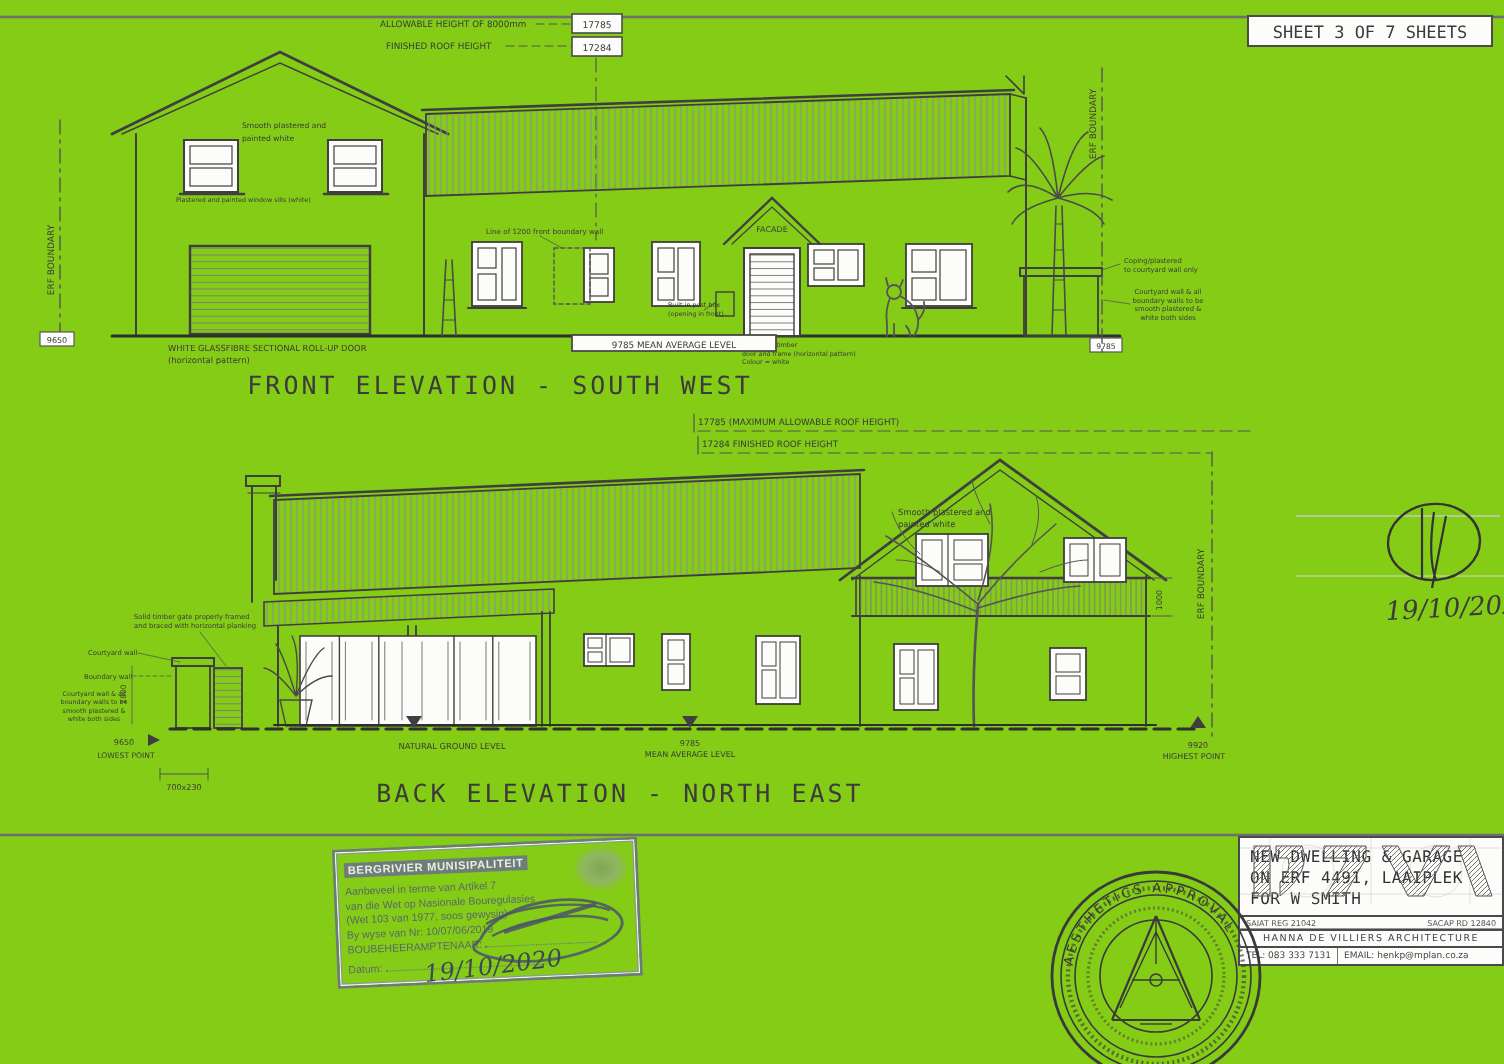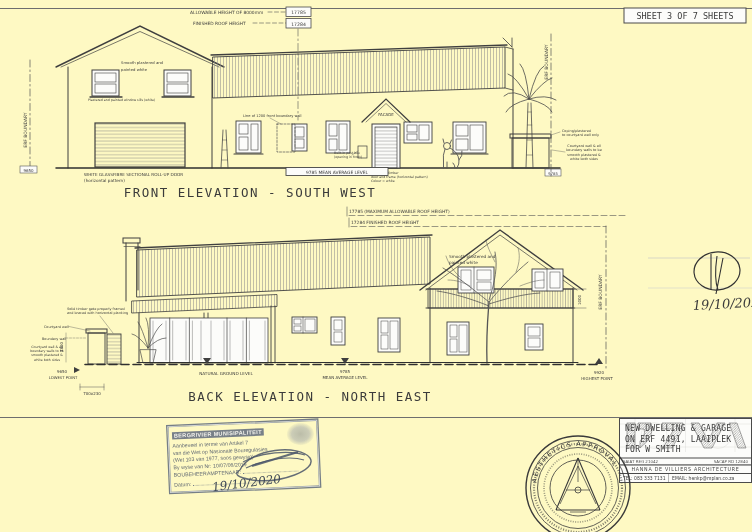--- a/index.html
+++ b/index.html
@@ -1,16 +1,16 @@
 <!DOCTYPE html>
 <html><head>
 <meta charset="utf-8">
 <style>
   html,body{margin:0;padding:0;background:#e8e8e6;}
-  #sheet{position:relative;width:752px;height:532px;background:#fef9c3;overflow:hidden;
+  #sheet{position:relative;width:752px;height:532px;background:#84cc16;overflow:hidden;
          font-family:"DejaVu Sans",sans-serif;}
   svg{position:absolute;left:0;top:0;}
   svg text{fill:#3b3b3b;}
   .cad{font-family:"DejaVu Sans Mono",monospace;}
   .n{font-family:"DejaVu Sans",sans-serif;}
 
   
   .muni-stamp{position:absolute;left:166px;top:425px;width:246px;height:112px;
     transform:rotate(-2.5deg) scale(0.62);transform-origin:top left;
     border:2px solid #6a7482;box-shadow:0 0 0 1px #fcfcfa inset,0 0 0 2px #8b94a0 inset;

